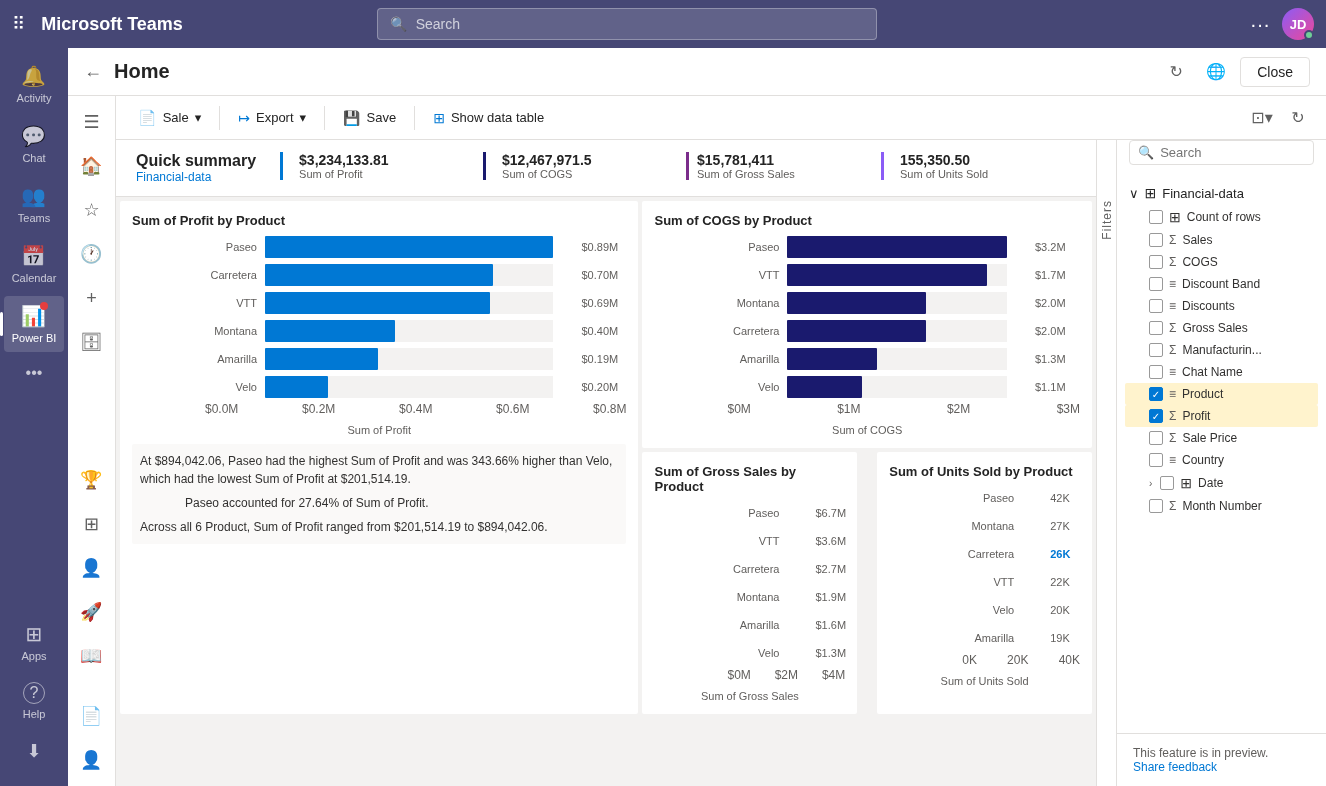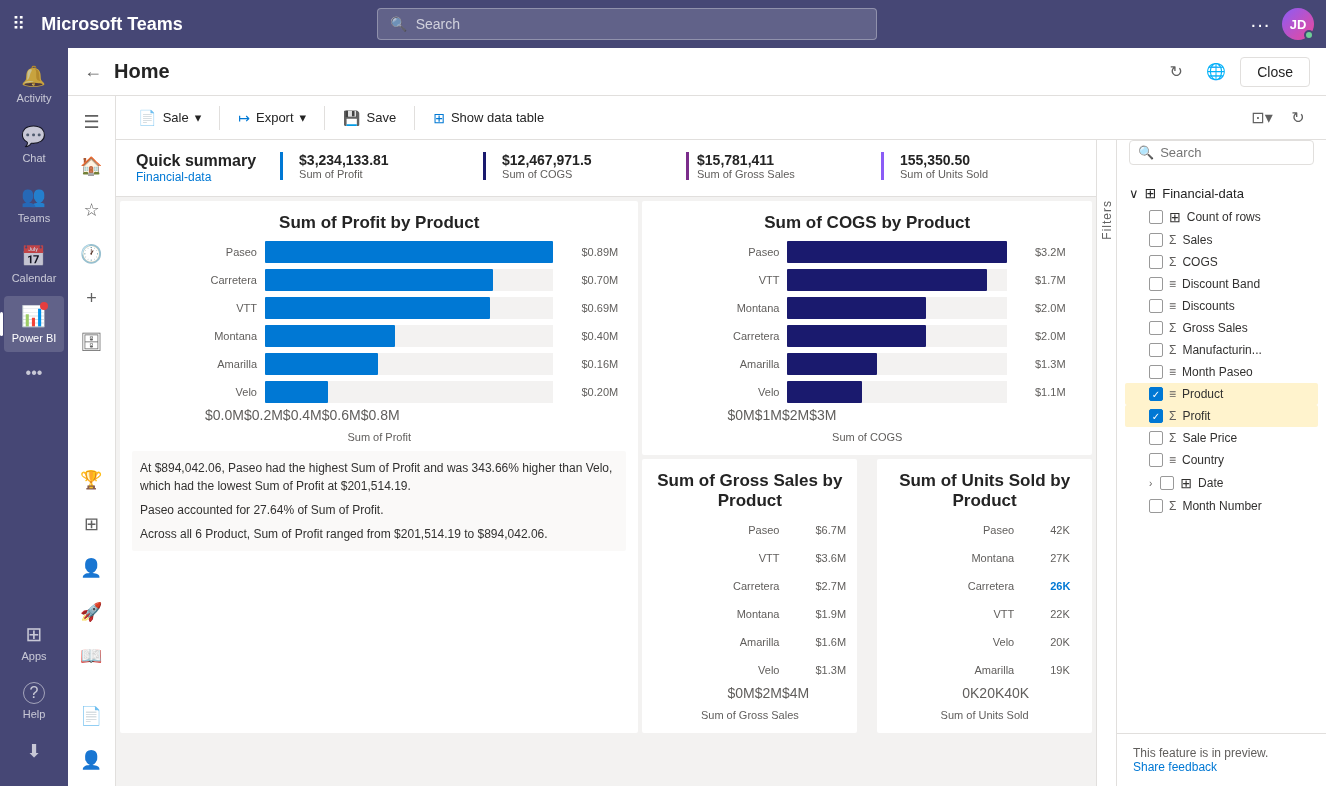--- a/index.html
+++ b/index.html
@@ -218,30 +218,30 @@
     }
     .qs-metric-val { font-size: 14px; font-weight: 600; color: #242424; }
     .qs-metric-label { font-size: 11px; color: #605e5c; }
 
     .chart-card {
       background: white;
       border-radius: 2px;
       padding: 12px;
       overflow: hidden;
     }
-    .chart-title { font-size: 17px; font-weight: 600; color: #242424; margin-bottom: 8px; text-align: center; }
+    .chart-title { font-size: 13px; font-weight: 600; color: #242424; margin-bottom: 8px; }
     .bar-chart-inner { display: flex; flex-direction: column; gap: 6px; margin-top: 8px; }
     .bar-row { display: flex; align-items: center; gap: 8px; }
     .bar-label { width: 65px; text-align: right; font-size: 11px; color: #605e5c; flex-shrink: 0; }
     .bar-track { flex: 1; height: 22px; background: #f3f2f1; position: relative; }
     .bar-fill { height: 100%; border-radius: 1px; }
     .bar-value { font-size: 11px; color: #605e5c; margin-left: 20px; flex-shrink: 0; width: 45px; }
     .chart-axis-label { text-align: center; font-size: 11px; color: #605e5c; margin-top: 8px; }
     .chart-with-y { position: relative; padding-left: 60px; }
-    .x-axis-ticks { display: flex; padding: 4px 0 0 73px; font-size: 14px; color: #605e5c; }
+    .x-axis-ticks { display: flex; justify-content: space-between; padding: 4px 0 0 73px; font-size: 12px; color: #605e5c; }
 
     .insight-text { font-size: 12px; color: #323130; line-height: 1.5; margin-top: 8px; padding: 8px; background: #faf9f8; border-radius: 2px; }
 
     
     .filter-toggle {
       width: 20px;
       background: white;
       border-left: 1px solid #e1dfdd;
       display: flex;
       align-items: flex-start;
@@ -519,21 +519,21 @@
                       <div class="bar-track">
                           <div class="bar-fill" style="width:45%;background:#0078d4;"></div>
                         </div>
                       <div class="bar-value">$0.40M</div>
                     </div>
                     <div class="bar-row">
                       <div class="bar-label">Amarilla</div>
                       <div class="bar-track">
                           <div class="bar-fill" style="width:39%;background:#0078d4;"></div>
                         </div>
-                      <div class="bar-value">$0.16M</div>
+                      <div class="bar-value">$0.19M</div>
                     </div>
                     <div class="bar-row">
                       <div class="bar-label">Velo</div>
                       <div class="bar-track">
                           <div class="bar-fill" style="width:22%;background:#0078d4;"></div>
                         </div>
                       <div class="bar-value">$0.20M</div>
                     </div>
                   </div>
                 </div>
@@ -541,21 +541,21 @@
                   <span>$0.0M</span>
                     <span>$0.2M</span>
                     <span>$0.4M</span>
                     <span>$0.6M</span>
                     <span>$0.8M</span>
                 </div>
                 <div class="chart-axis-label">Sum of Profit</div>
 
                 <div class="insight-text">
                   <div style="margin-bottom:6px;">At $894,042.06, Paseo had the highest Sum of Profit and was 343.66% higher than Velo, which had the lowest Sum of Profit at $201,514.19.</div>
-                  <div style="margin-bottom:6px;">Paseo accounted for 27.64% of Sum of Profit.</div>
+                  <div style="margin-bottom:6px;margin-left:45px;">Paseo accounted for 27.64% of Sum of Profit.</div>
                   <div>Across all 6 Product, Sum of Profit ranged from $201,514.19 to $894,042.06.</div>
                 </div>
               </div>
 
               <div style="flex:1;display:flex;flex-direction:column;gap:4px;min-width:300px;">
 
                 <div class="chart-card" style="flex:1;">
                   <div class="chart-title">Sum of COGS by Product</div>
                   <div class="chart-with-y">
 
@@ -790,21 +790,21 @@
 
                 <div class="yd-item">
                   <div class="yd-checkbox"></div>
                   <span class="yd-sigma">Σ</span>
                   <span>Manufacturin...</span>
                 </div>
 
                 <div class="yd-item">
                   <div class="yd-checkbox"></div>
                   <span style="font-size:12px;color:#605e5c;">≡</span>
-                  <span>Month Paseo</span>
+                  <span>Chat Name</span>
                 </div>
 
                 <div class="yd-item" style="background:#fff3cd;">
                   <div class="yd-checkbox checked-box">✓</div>
                   <span style="font-size:12px;color:#605e5c;">≡</span>
                   <span>Product</span>
                 </div>
 
                 <div class="yd-item" style="background:#fff3cd;">
                   <div class="yd-checkbox checked-box">✓</div>

